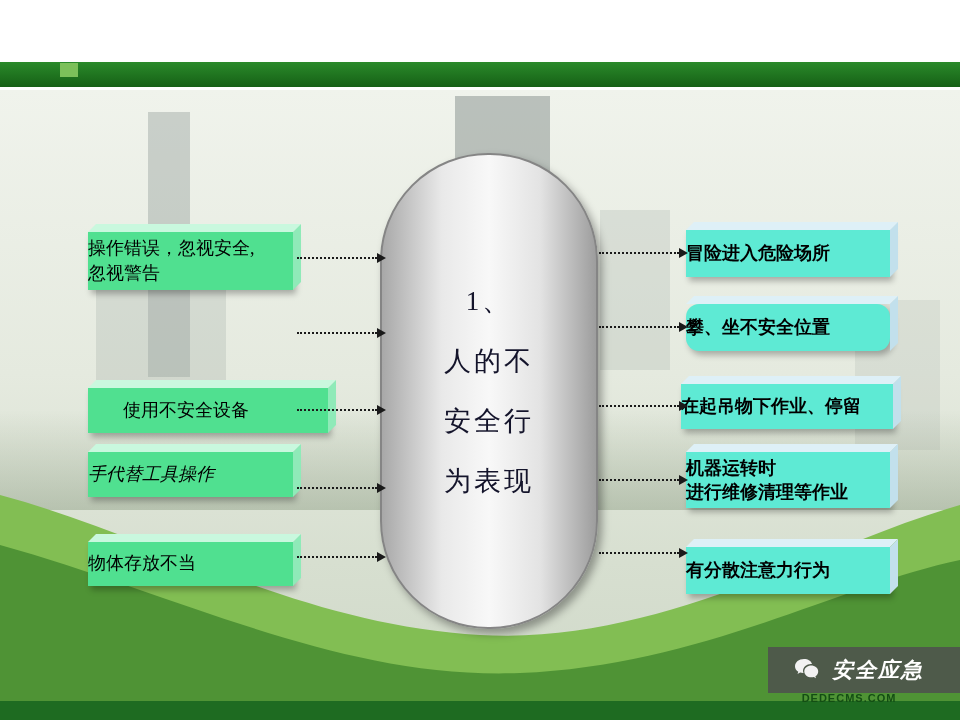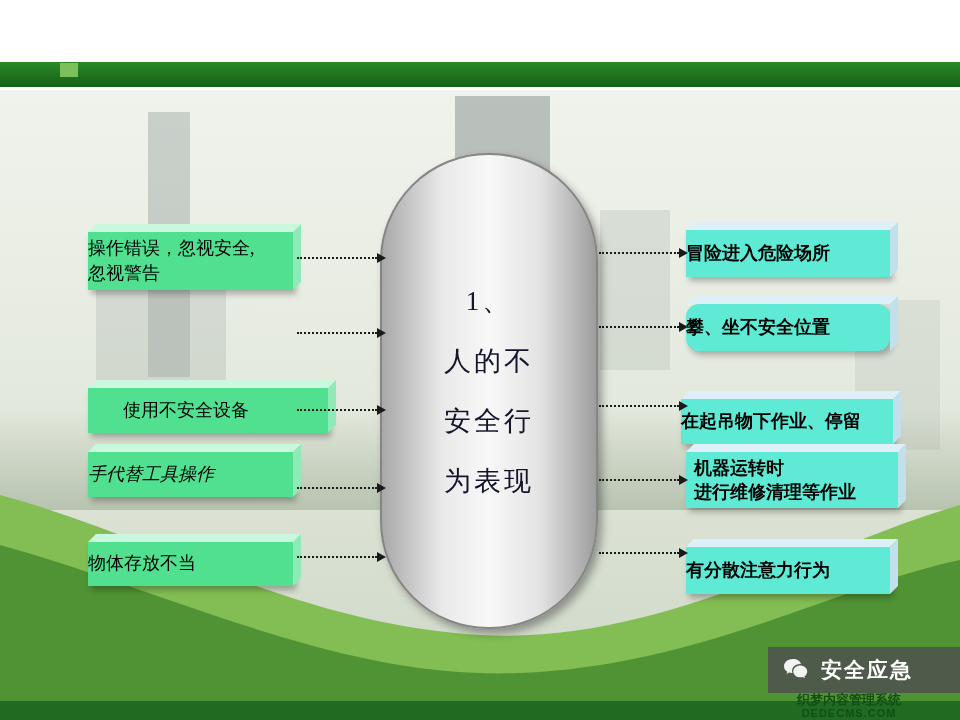--- a/index.html
+++ b/index.html
@@ -51,37 +51,37 @@
   .l2{top:311px;height:45px;}
   .l3{top:388px;height:45px;padding-left:35px;}
   .l4{top:452px;height:45px;font-style:italic;}
   .l5{top:542px;height:44px;}
 
   .bbox{left:686px;width:204px;background:#5eead4;font-weight:bold;}
   .bbox::before{background:#def0f7;}
   .bbox::after{background:#c2e0ec;}
   .r1{top:230px;height:47px;}
   .r2{top:304px;height:47px;border-radius:13px;}
-  .r3{top:384px;height:45px;left:681px;width:212px;margin-top:15px;}
-  .r4{top:452px;height:56px;line-height:1.35;padding-left:8px;}
+  .r3{top:384px;height:45px;left:681px;width:212px;}
+  .r4{top:452px;height:56px;line-height:1.35;}
   .r5{top:547px;height:47px;}
 
   
   .arrow{position:absolute;height:0;border-top:2px dotted #1a1a1a;z-index:4;}
   .arrow::after{content:"";position:absolute;right:-9px;top:-6px;width:0;height:0;
     border-left:9px solid #1a1a1a;border-top:5px solid transparent;border-bottom:5px solid transparent;}
   .al{left:297px;width:80px;}
   .ar{left:599px;width:80px;}
   .al1{top:257px;} .al2{top:332px;} .al3{top:409px;} .al4{top:487px;} .al5{top:556px;}
   .ar1{top:252px;} .ar2{top:326px;} .ar3{top:405px;} .ar4{top:479px;} .ar5{top:552px;}
 
   
   .brand-bar{position:absolute;left:768px;top:647px;width:192px;height:46px;
     background:rgba(78,86,76,.95);display:flex;align-items:center;gap:9px;
-    padding-left:14px;box-sizing:border-box;z-index:8;}
+    padding-left:25px;box-sizing:border-box;z-index:8;font-style:italic;}
   .brand-label{color:#ffffff;font-size:21px;font-weight:bold;letter-spacing:2px;}
   .watermark{position:absolute;right:6px;top:692px;width:210px;text-align:center;z-index:9;}
   .wm1{font-size:13px;font-weight:bold;color:#134e13;line-height:15px;}
   .wm2{font-size:11px;font-weight:bold;color:#134e13;letter-spacing:1px;line-height:13px;}
 </style>
 </head>
 <body>
 
 <div class="slide">
 
@@ -153,17 +153,16 @@
 
   <div class="brand-bar">
     <svg width="30" height="26" viewBox="0 0 30 26">
       <path fill="#f2f2f2" d="M11 2C5.9 2 2 5.2 2 9.2c0 2.3 1.3 4.3 3.3 5.6L4.5 17l2.6-1.4c.9.3 1.9.4 2.9.4h.5A7 7 0 0 1 10 14c0-3.9 3.6-7 8-7 .3 0 .7 0 1 .1C18.3 4 15 2 11 2z"></path>
       <path fill="#f2f2f2" d="M18.5 8.5c-4 0-7.2 2.6-7.2 5.9 0 3.2 3.2 5.9 7.2 5.9.8 0 1.6-.1 2.3-.3l2.2 1.2-.6-1.9c1.7-1.1 2.8-2.9 2.8-4.9 0-3.3-3.2-5.9-7.2-5.9z"></path>
     </svg>
     <span class="brand-label">安全应急</span>
   </div>
 
   <div class="watermark">
-    <div class="wm1">织梦内容管理系统</div>
     <div class="wm2">DEDECMS.COM</div>
   </div>
 
 </div>
 
 </body></html>

